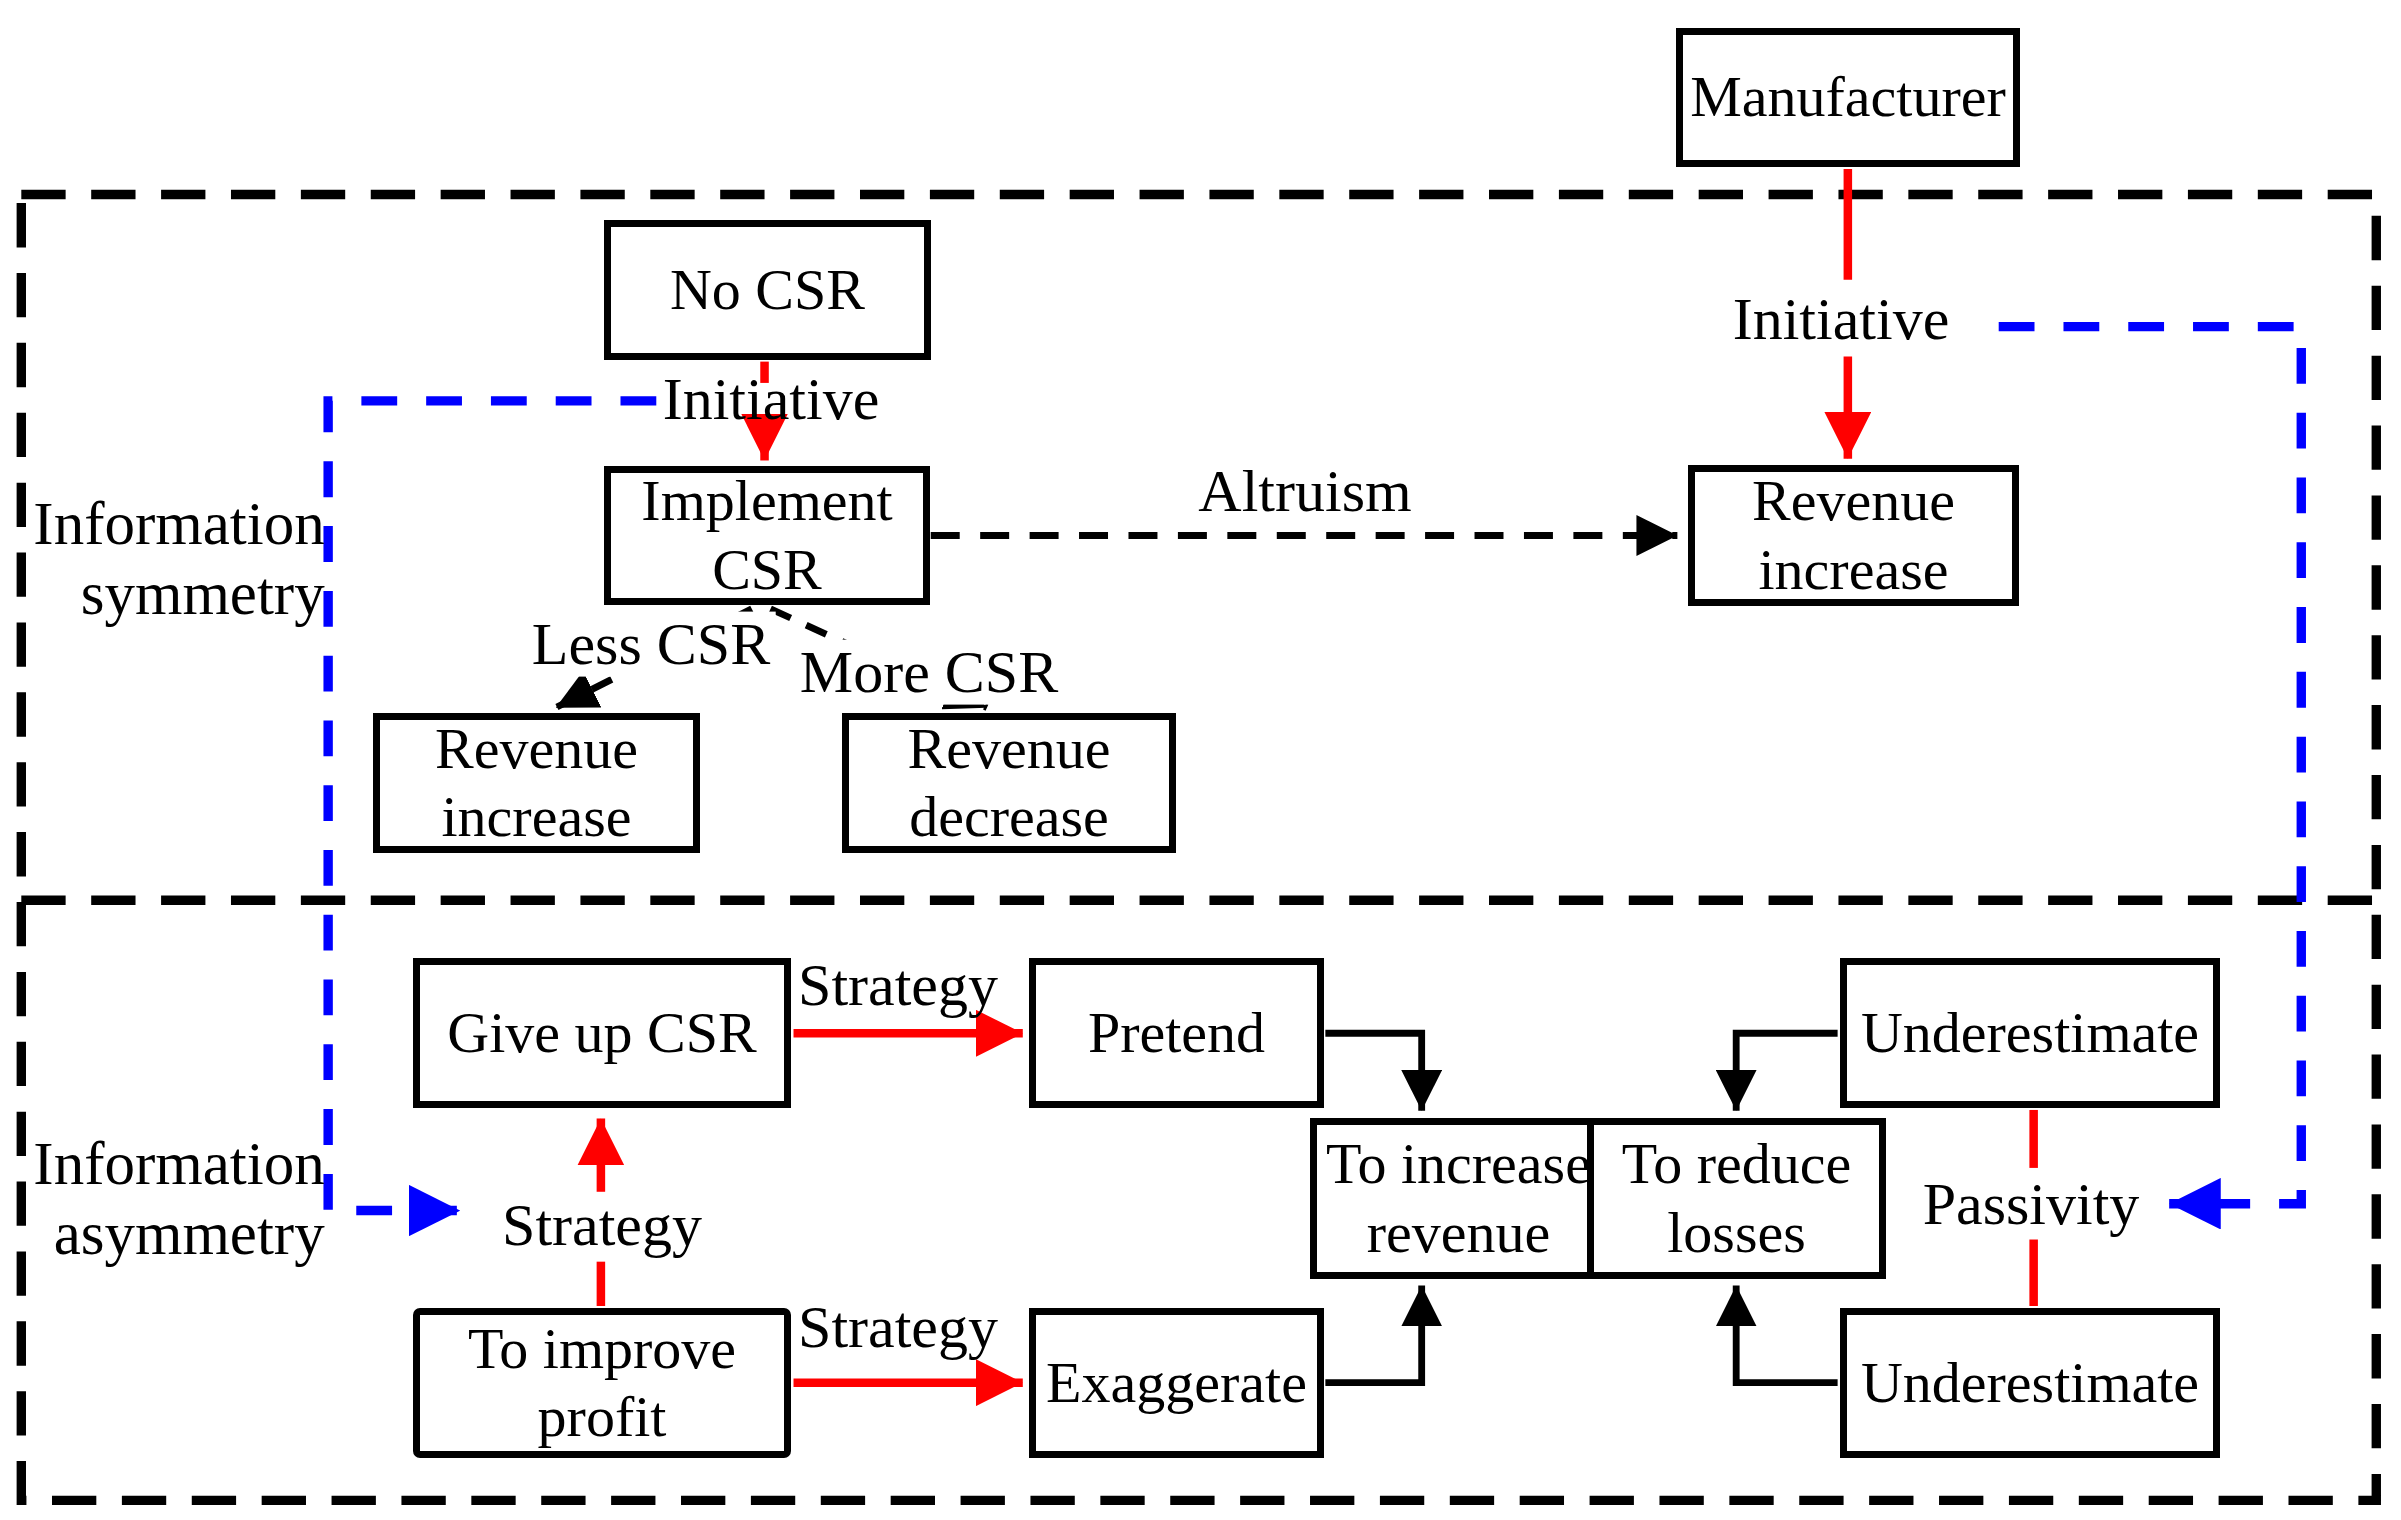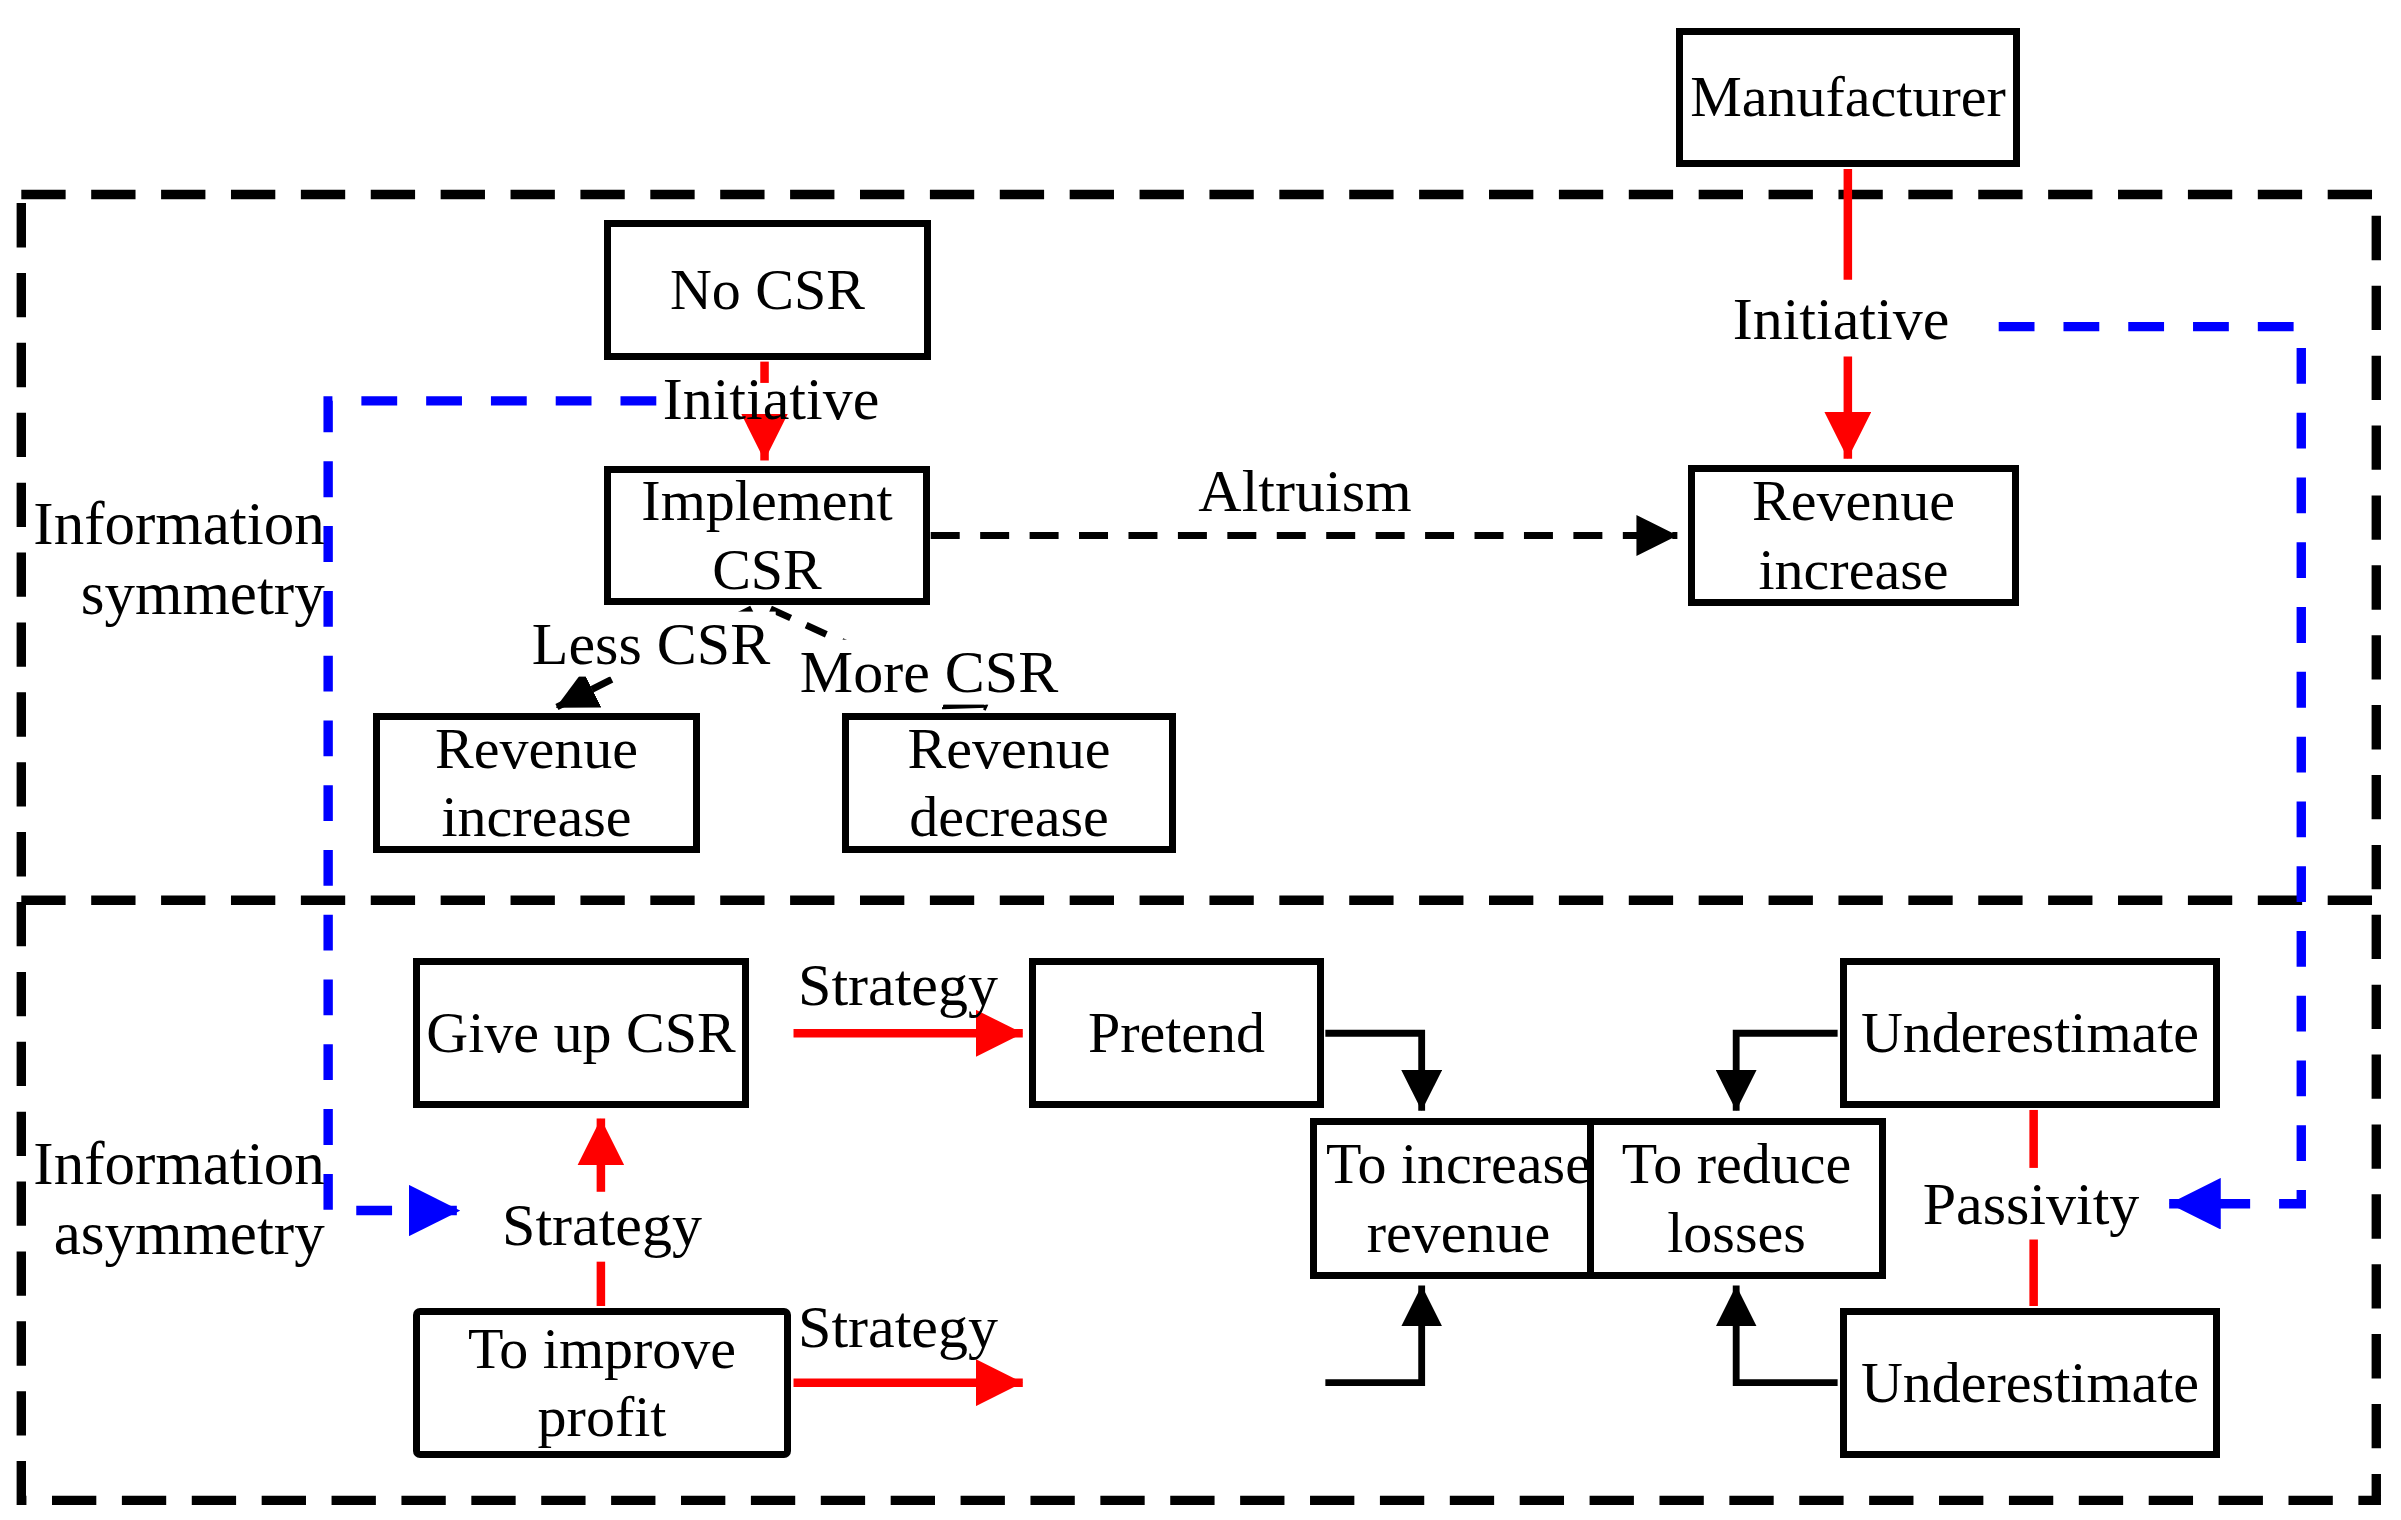--- a/index.html
+++ b/index.html
@@ -22,24 +22,25 @@
   <div class="node" style="left:1676px;top:28px;width:344px;height:139px;">Manufacturer</div>
   <div class="node" style="left:604px;top:220px;width:327px;height:140px;">No CSR</div>
   <div class="node" style="left:604px;top:466px;width:326px;height:139px;">Implement
 CSR</div>
   <div class="node" style="left:1688px;top:465px;width:331px;height:141px;">Revenue
 increase</div>
   <div class="node" style="left:373px;top:713px;width:327px;height:140px;">Revenue
 increase</div>
   <div class="node" style="left:842px;top:713px;width:334px;height:140px;">Revenue
 decrease</div>
-  <div class="node" style="left:413px;top:958px;width:336px;height:150px;">Give up CSR</div>
+  <div class="node" style="left:413px;top:958px;width:378px;height:150px;">Give up CSR</div>
   <div class="node" style="left:1029px;top:958px;width:295px;height:150px;">Pretend</div>
   <div class="node" style="left:413px;top:1308px;width:378px;height:150px;border-radius:7px;">To improve
 profit</div>
+  <div class="node" style="left:1029px;top:1308px;width:295px;height:150px;">Exaggerate</div>
   <div class="node" style="left:1274px;top:1118px;width:297px;height:161px;margin-left:36px;">To increase
 revenue</div>
   <div class="node" style="left:1587px;top:1118px;width:299px;height:161px;">To reduce
 losses</div>
   <div class="node" style="left:1840px;top:958px;width:380px;height:150px;">Underestimate</div>
   <div class="node" style="left:1840px;top:1308px;width:380px;height:150px;">Underestimate</div>
 
   <svg id="wires" viewBox="0 0 2817 1784">
     <defs>
       <marker id="ah-black" viewBox="0 0 10 10" refX="10" refY="5" orient="auto" markerUnits="strokeWidth" markerWidth="6" markerHeight="6">

